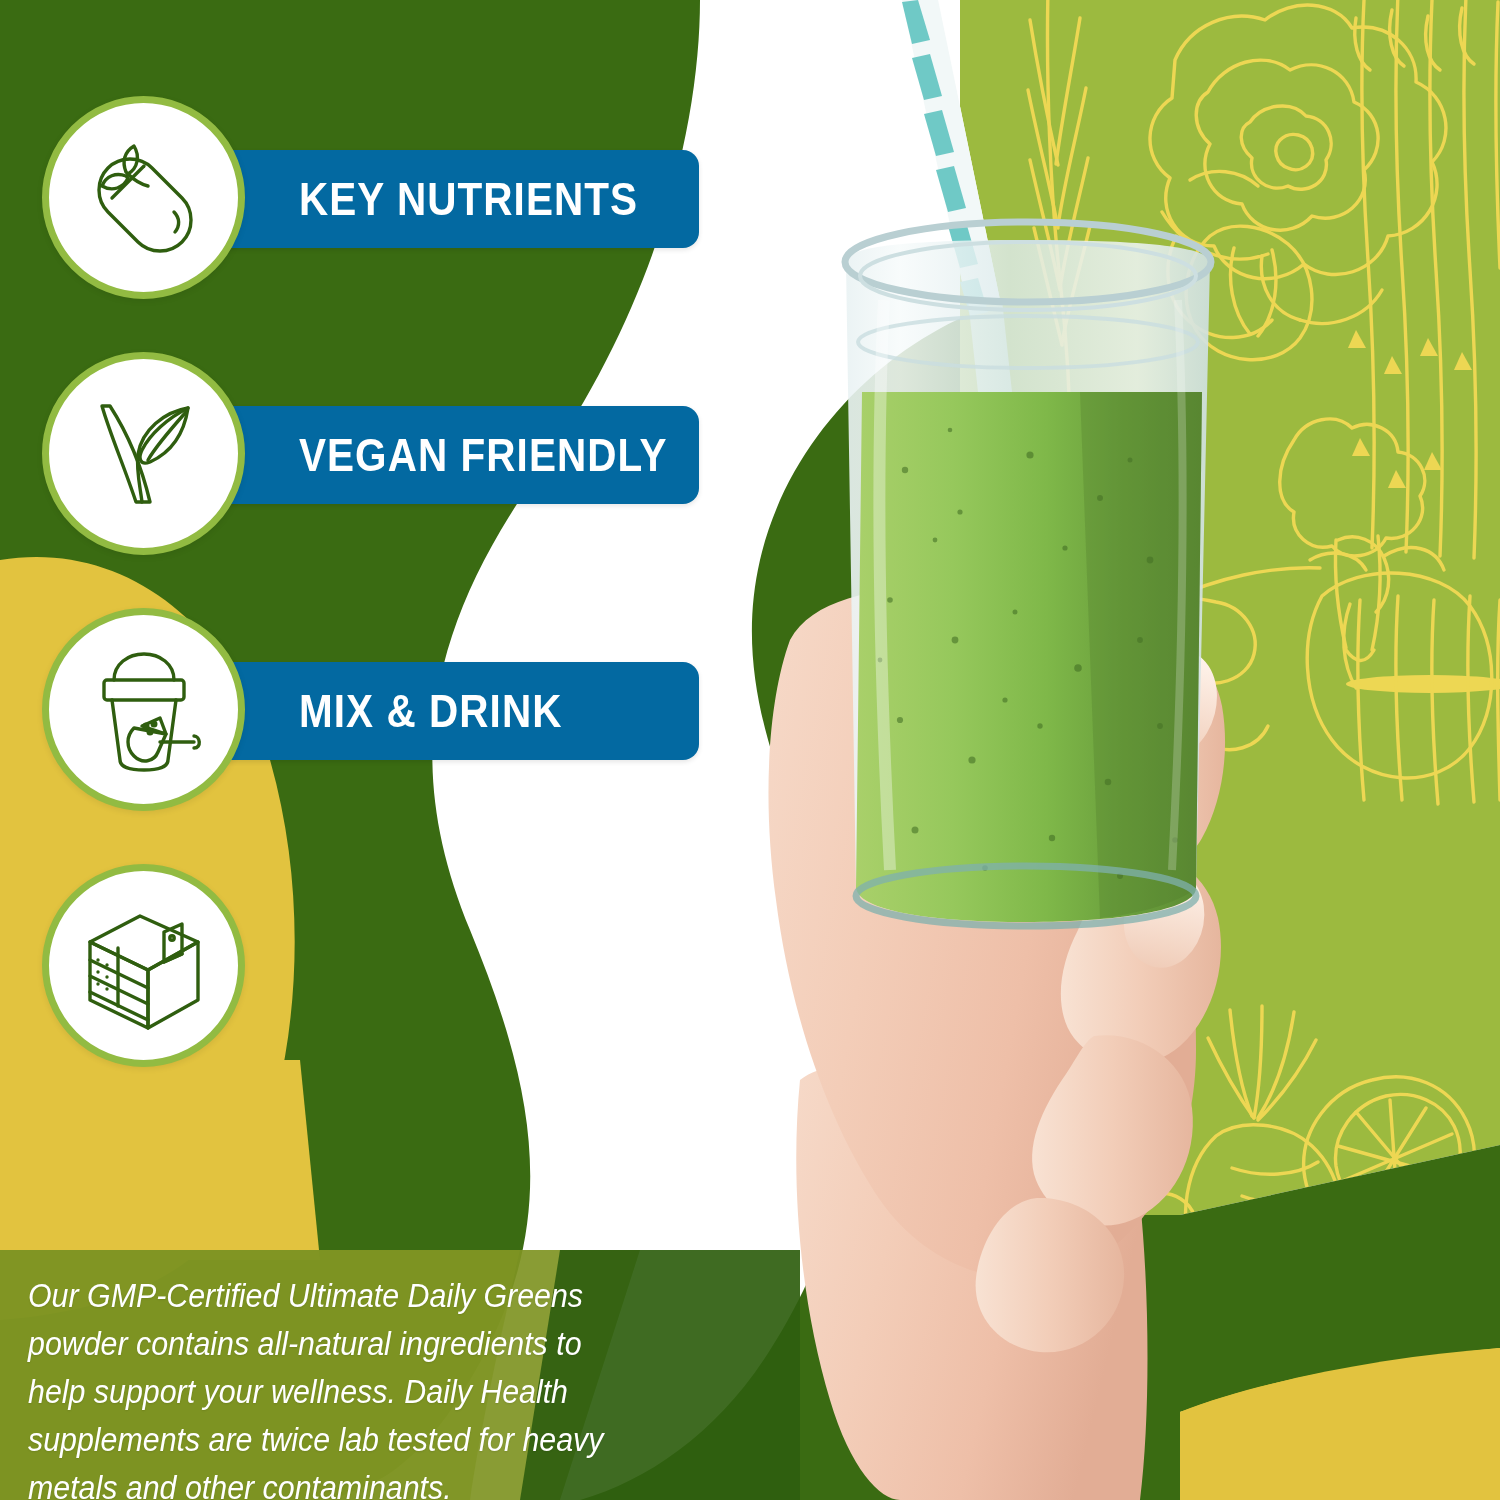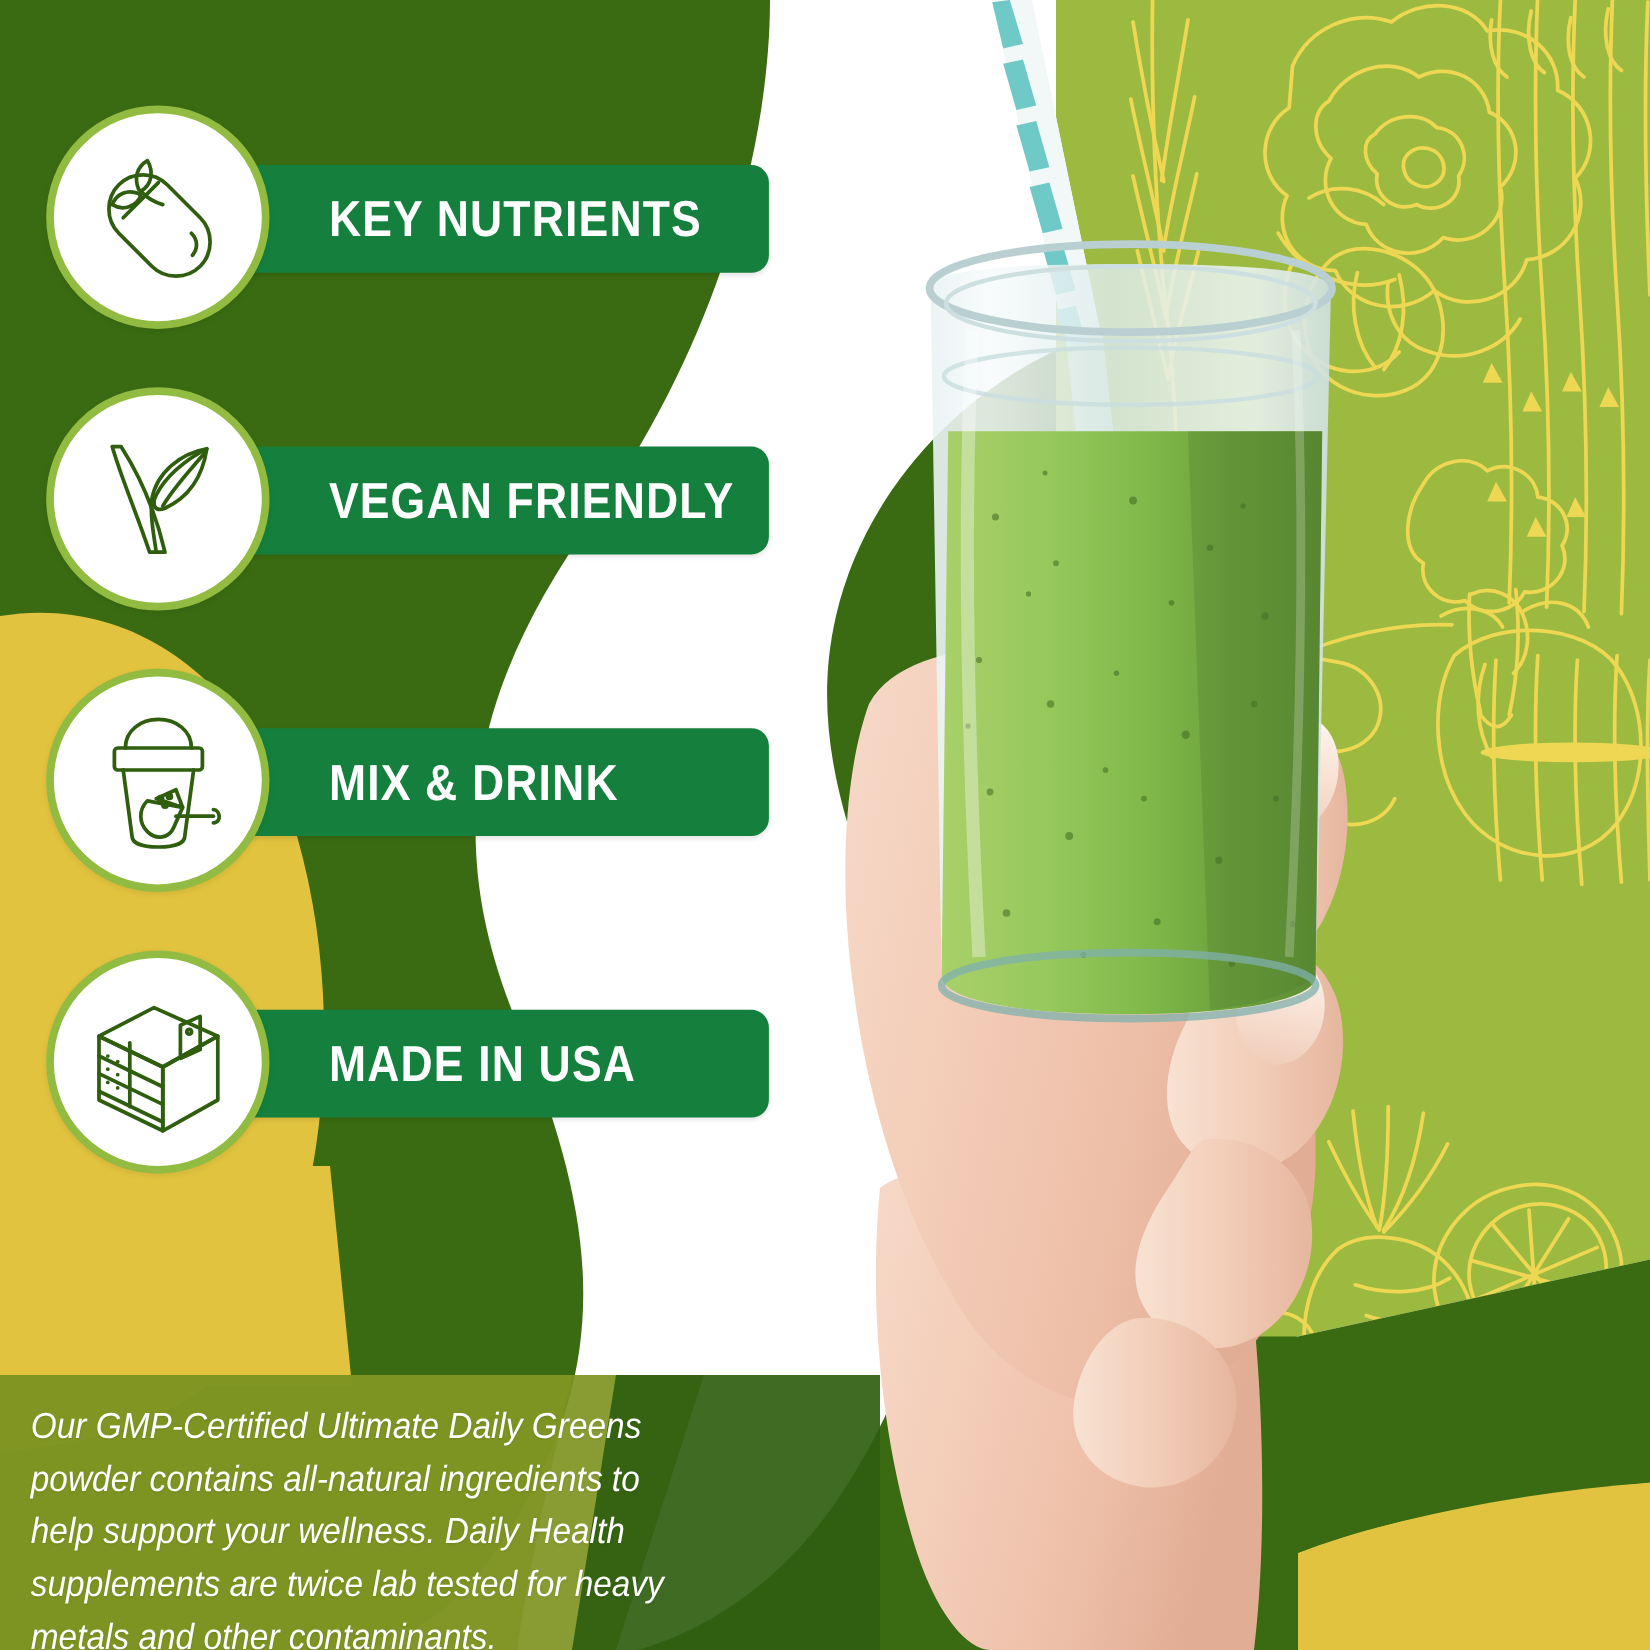--- a/index.html
+++ b/index.html
@@ -33,21 +33,21 @@
   .feature-row.r1 { top:352px; }
   .feature-row.r2 { top:608px; }
   .feature-row.r3 { top:864px; }
 
   .badge-pill {
     position:absolute;
     left:145px;
     top:54px;
     height:98px;
     width:512px;
-    background:#15803d;
+    background:#0369a1;
     border-radius:16px;
     display:flex;
     align-items:center;
     padding-left:112px;
     box-shadow:0 2px 5px rgba(0,0,0,.10);
   }
   .badge-label {
     color:#ffffff;
     font-size:46px;
     font-weight:700;
@@ -486,23 +486,20 @@
             <path d="M114,90 C120,90 122,102 114,102"></path>
             <circle cx="66" cy="80" r="1.8" fill="#2f5e0f"></circle>
             <circle cx="74" cy="78" r="1.8" fill="#2f5e0f"></circle>
             <circle cx="70" cy="86" r="1.8" fill="#2f5e0f"></circle>
           </svg>
         </span>
       </div>
     </div>
 
     <div class="feature-row r3">
-      <div class="badge-pill">
-        <span class="badge-label">MADE IN USA</span>
-      </div>
       <div class="icon-circle">
         <span>
           <svg width="128" height="128" viewBox="0 0 128 128" fill="none" stroke="#2f5e0f" stroke-width="3.4" stroke-linecap="round" stroke-linejoin="round">
             <path d="M10,40 L60,14 L118,40 L68,68 Z"></path>
             <path d="M10,40 L10,98 L68,126 L68,68 Z"></path>
             <path d="M118,40 L118,98 L68,126 L68,68 Z"></path>
             <path d="M84,30 L84,60 L102,52 L102,22 Z"></path>
             <path d="M84,60 L102,52"></path>
             <line x1="10" y1="58" x2="68" y2="86"></line>
             <line x1="10" y1="74" x2="68" y2="102"></line>

